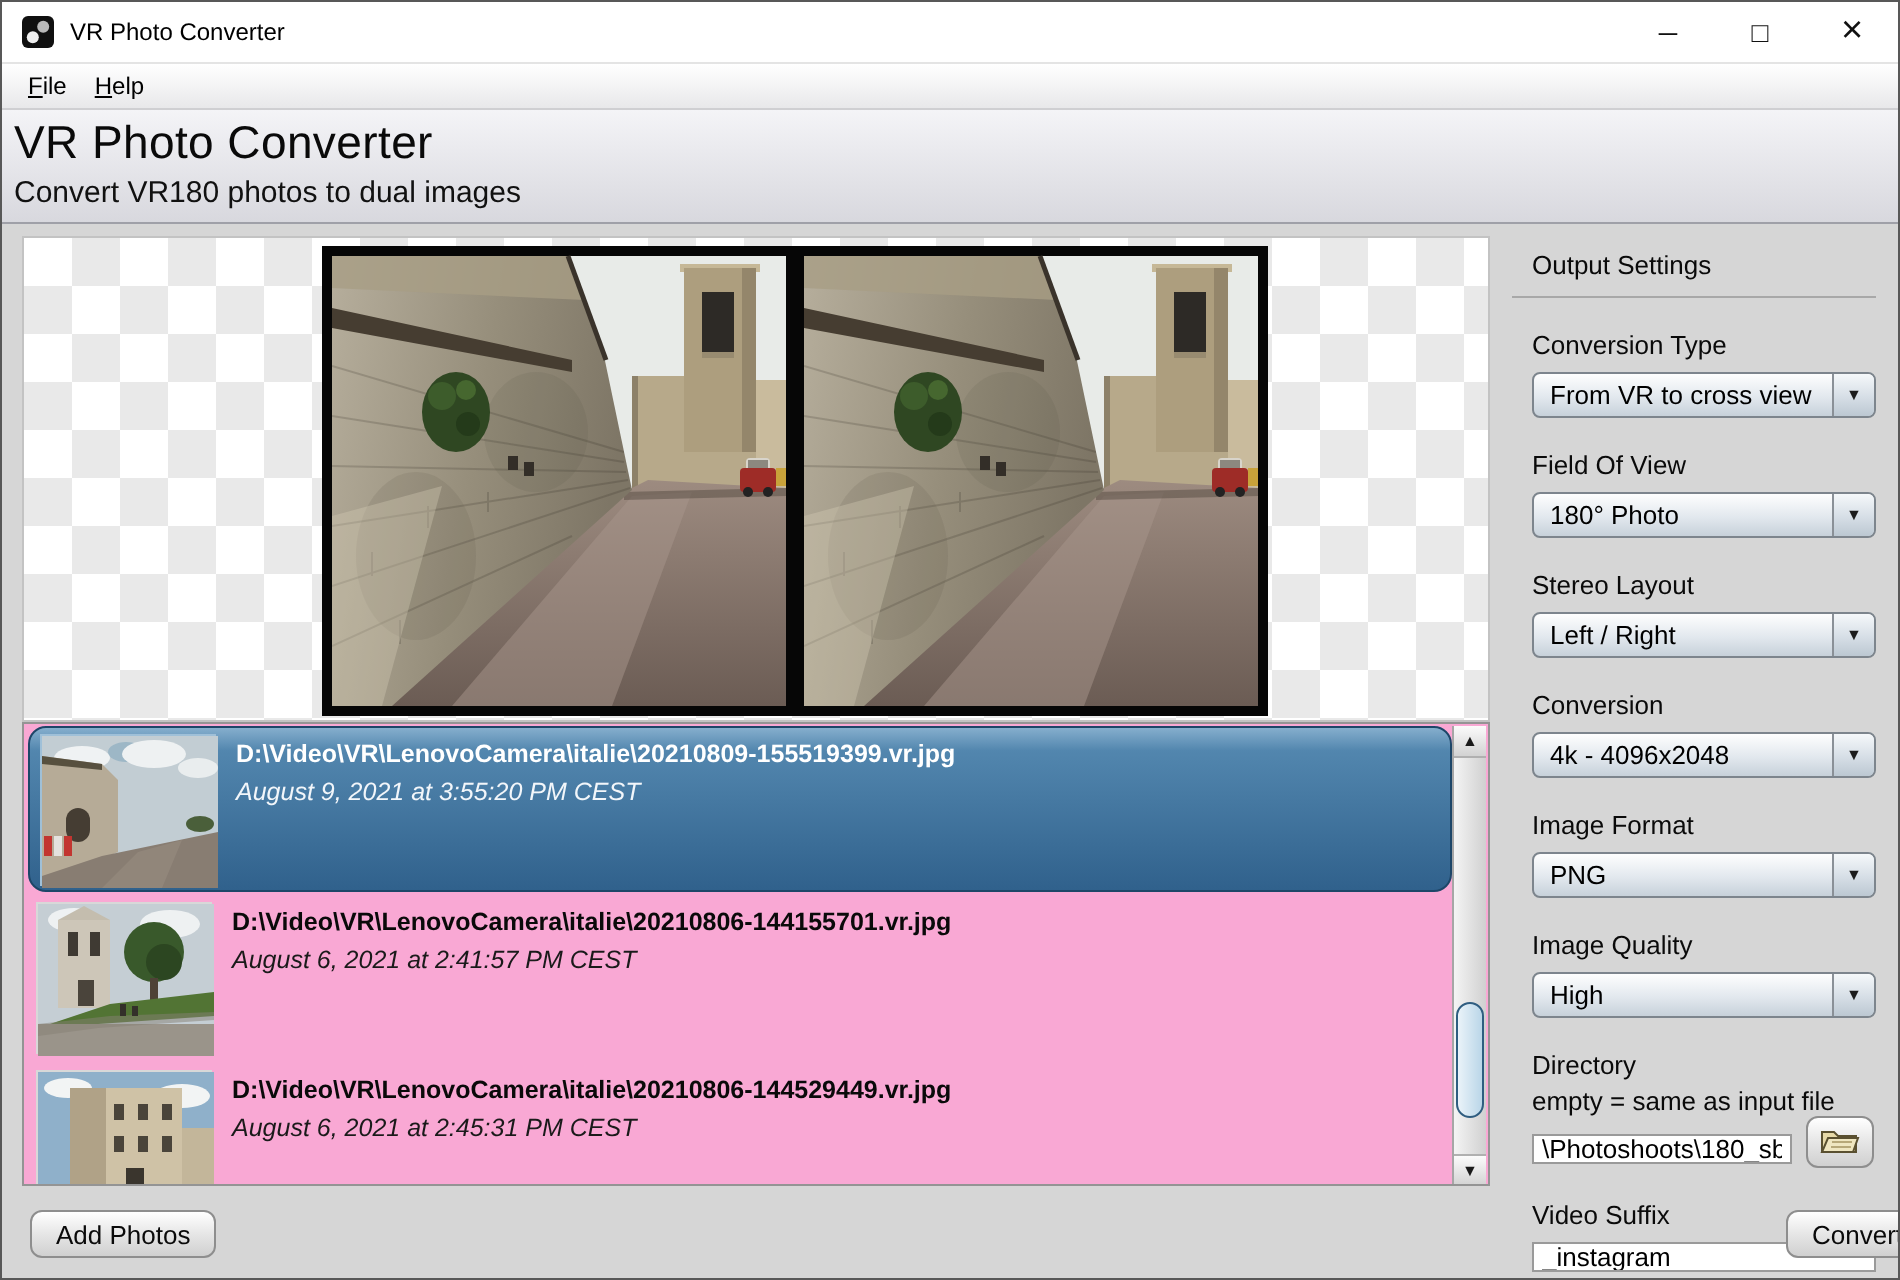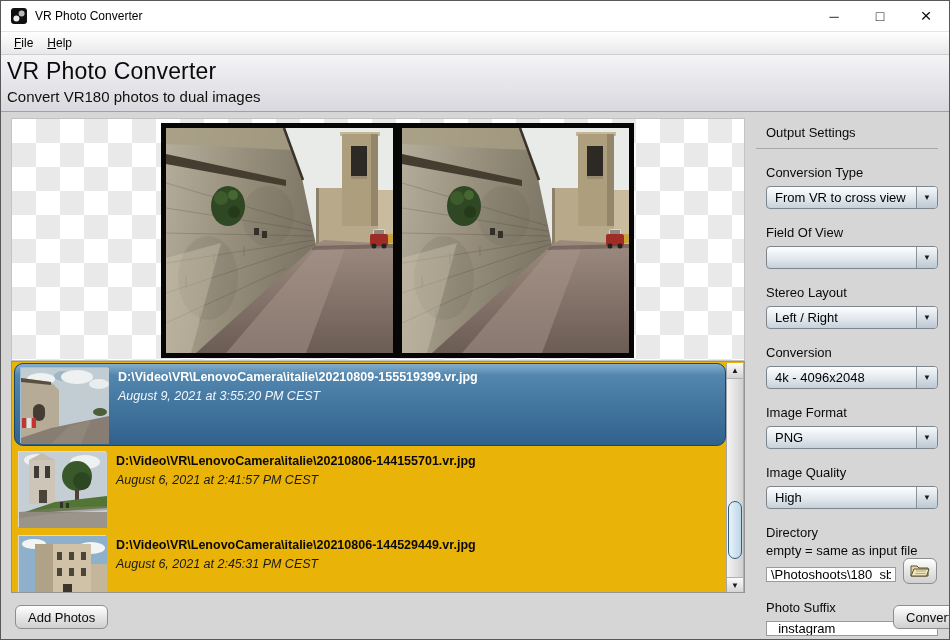--- a/index.html
+++ b/index.html
@@ -28,21 +28,21 @@
 
   
   .preview{position:absolute;left:10px;top:117px;width:734px;height:243px;border:1px solid #c3c3c3;
     background-color:#ffffff;
     background-image:linear-gradient(45deg,#e9e9e9 25%,transparent 25%,transparent 75%,#e9e9e9 75%),
                      linear-gradient(45deg,#e9e9e9 25%,transparent 25%,transparent 75%,#e9e9e9 75%);
     background-size:48px 48px;background-position:0 0,24px 24px;}
   .stereo{position:absolute;left:149px;top:4px;width:473px;height:235px;}
 
   
-  .file-list{position:absolute;left:10px;top:360px;width:734px;height:232px;background:#eab308;border:1px solid #949494;overflow:hidden;}
+  .file-list{position:absolute;left:10px;top:360px;width:734px;height:232px;background:#f9a8d4;border:1px solid #949494;overflow:hidden;}
   .item{position:absolute;left:1px;width:712px;height:83px;display:flex;padding:3px 5px;}
   .item .thumb{width:88px;height:76px;flex:0 0 88px;border:1px solid #d8d8d8;background:#888;}
   .item .meta{margin-left:10px;padding-top:3px;min-width:0;}
   .item .path{font-size:12.5px;font-weight:bold;color:#0a0a0a;white-space:nowrap;}
   .item .date{font-size:12.5px;font-style:italic;color:#1a1a1a;margin-top:5px;white-space:nowrap;}
   .item.selected{left:2px;top:1px;width:712px;border-radius:9px;border:1px solid #1d4668;
     background:linear-gradient(#85aecd 0%,#5286ae 14%,#30618c 100%);}
   .item.selected .path{color:#fff;}
   .item.selected .date{color:#f2f6fa;}
   .item.selected .thumb{border:1px solid #9fc0d8;}
@@ -285,20 +285,21 @@
       <div class="f-label">Conversion Type</div>
       <div class="combo">
         <span class="val">From VR to cross view</span>
         <span class="combo-arrow">▼</span>
       </div>
     </div>
 
     <div class="field">
       <div class="f-label">Field Of View</div>
       <div class="combo">
+        <span class="val">180° Photo</span>
         <span class="combo-arrow">▼</span>
       </div>
     </div>
 
     <div class="field">
       <div class="f-label">Stereo Layout</div>
       <div class="combo">
         <span class="val">Left / Right</span>
         <span class="combo-arrow">▼</span>
       </div>
@@ -340,21 +341,21 @@
               <path d="M4,6 h15 l-2.5,7 h-15.5 z" fill="#efe6c0" stroke="#5a5030" stroke-width="1"></path>
               <line x1="6" y1="8" x2="16" y2="8" stroke="#b7a878" stroke-width="1"></line>
               <line x1="5.5" y1="10.5" x2="15.5" y2="10.5" stroke="#b7a878" stroke-width="1"></line>
             </svg>
           </span>
         </button>
       </div>
     </div>
 
     <div class="field">
-      <div class="f-label">Photo Suffix</div>
+      <div class="f-label">Video Suffix</div>
       <input class="tfield" type="text" value="_instagram" style="">
     </div>
   </div>
 
   <button class="btn add-btn">Add Photos</button>
   <button class="btn convert-btn">Convert</button>
 
 </div>
 
 </body></html>

